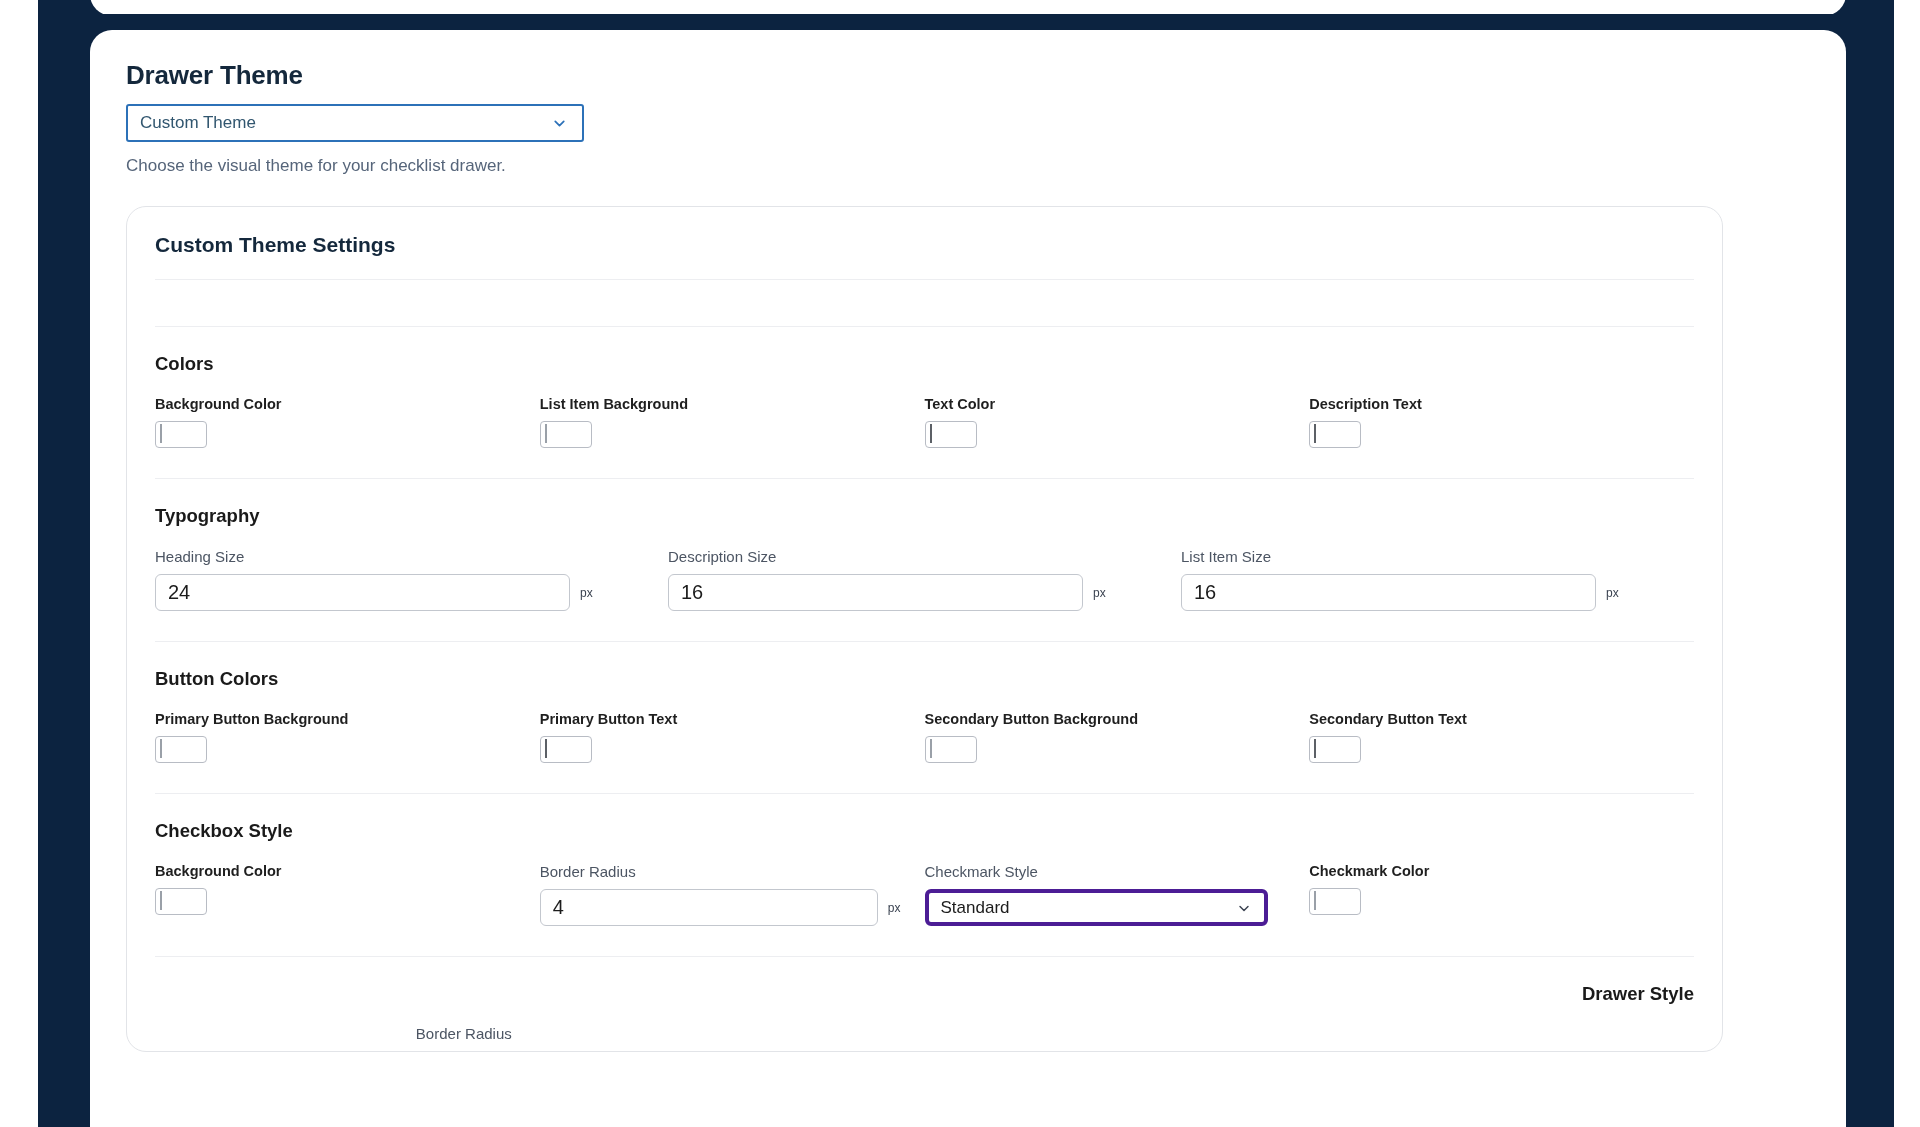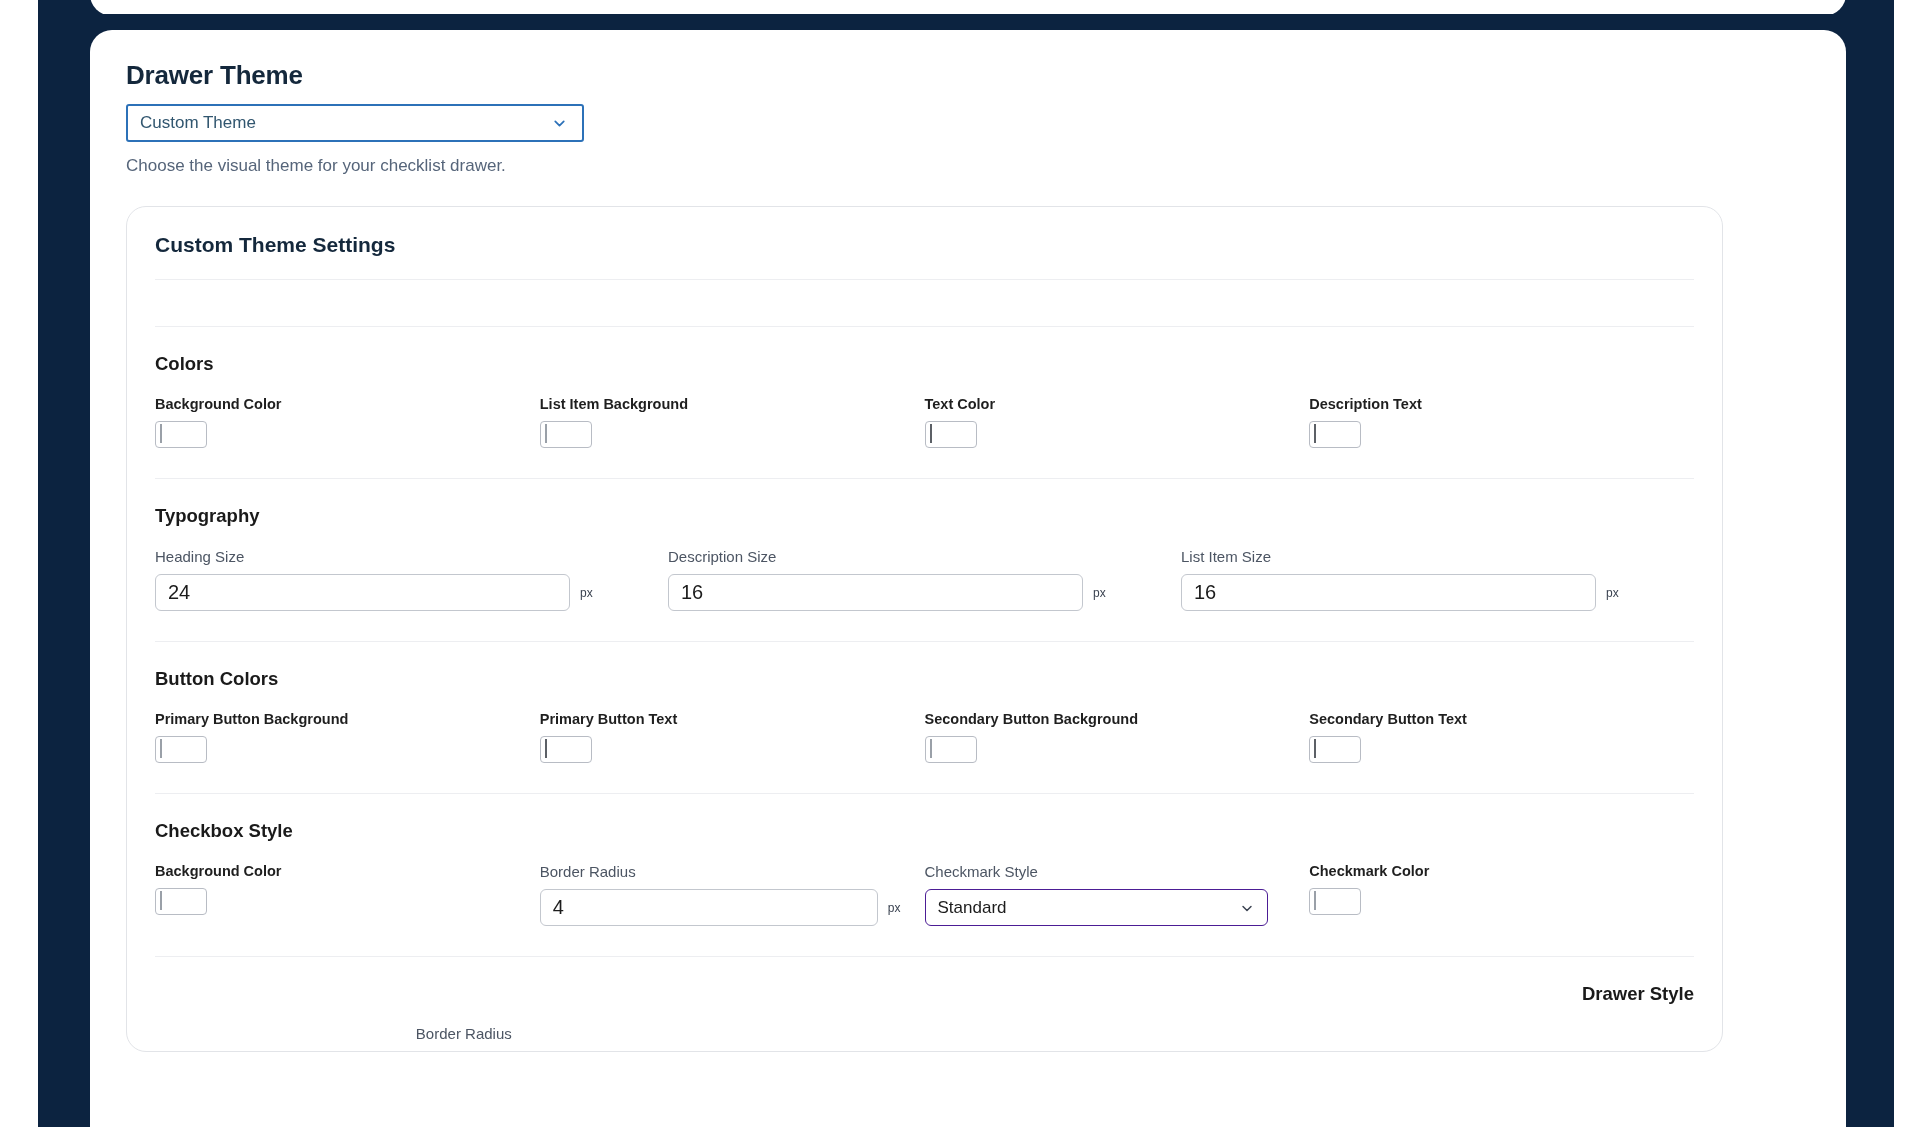--- a/index.html
+++ b/index.html
@@ -213,21 +213,21 @@
   }
   .px {
     font-size: 12px;
     color: #3b4351;
     margin-left: 10px;
   }
 
   .sel-input {
     position: relative;
     height: 37px;
-    border: 1px solid #4c1d95;
+    border: 4px solid #4c1d95;
     border-radius: 6px;
     background: #fff;
     display: flex;
     align-items: center;
     padding: 0 12px;
     font-size: 17px;
     color: #1c1c1c;
     width: 100%;
   }
   .sel-input .chev {

